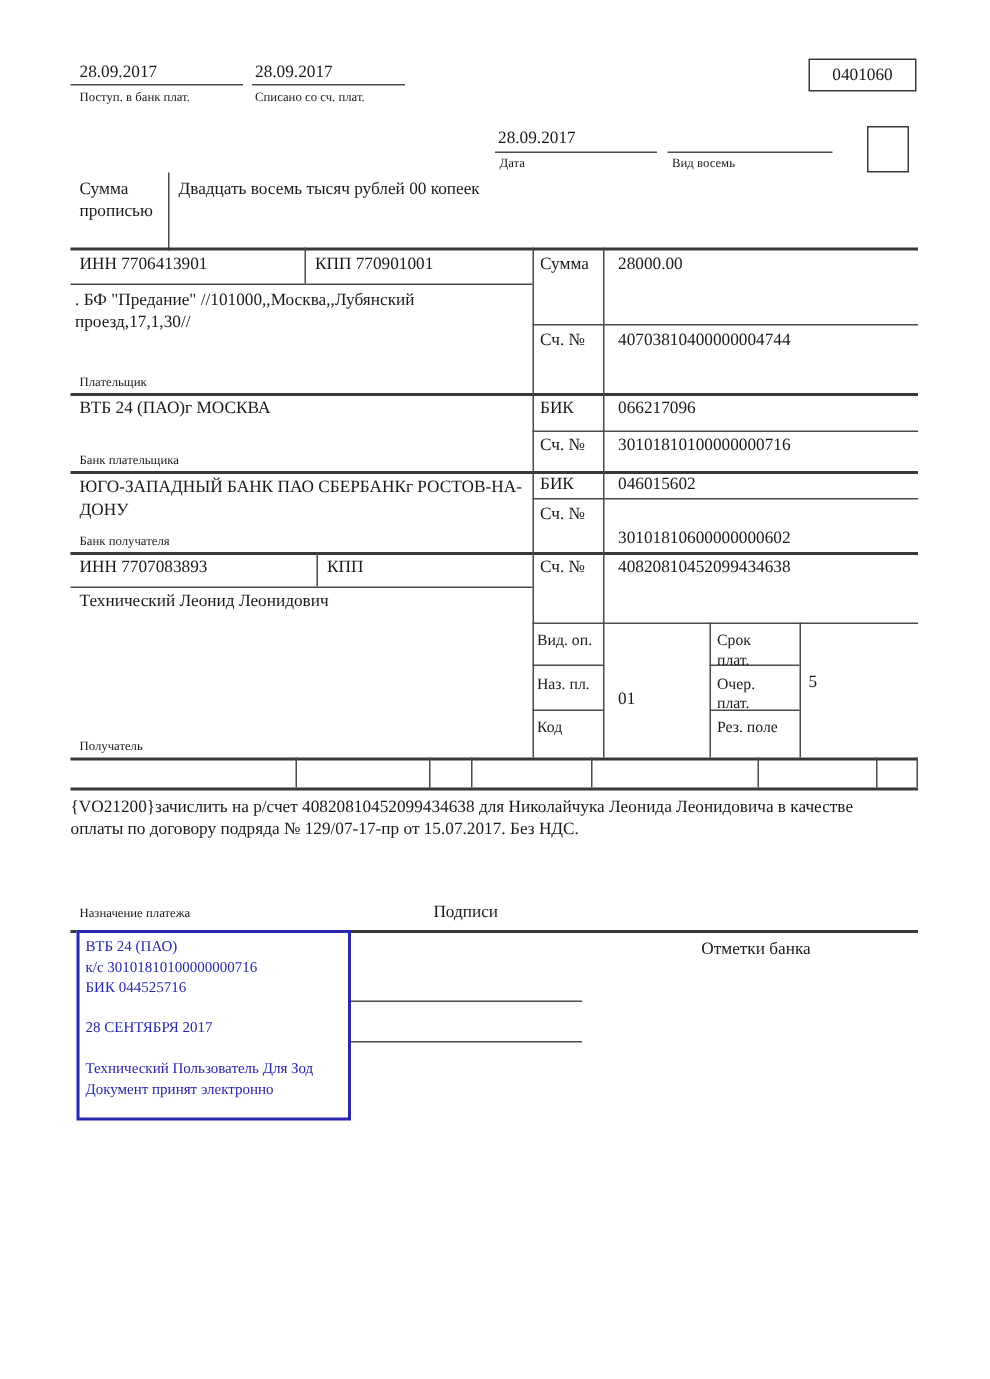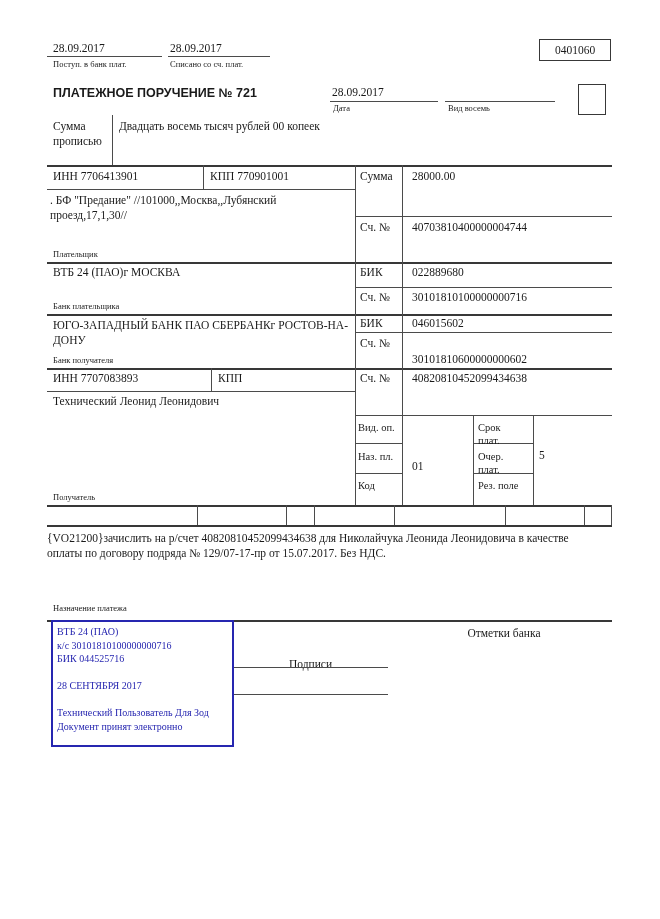--- a/index.html
+++ b/index.html
@@ -33,21 +33,20 @@
   <div class="t" style="left:53px;top:42px;">28.09.2017</div>
   <div class="hl" style="left:47px;top:56px;width:115px;"></div>
   <div class="t sm" style="left:53px;top:60px;">Поступ. в банк плат.</div>
 
   <div class="t" style="left:170px;top:42px;">28.09.2017</div>
   <div class="hl" style="left:168px;top:56px;width:102px;"></div>
   <div class="t sm" style="left:170px;top:60px;">Списано со сч. плат.</div>
 
   <div class="box codebox" style="left:539px;top:39px;width:70px;height:20px;">0401060</div>
 
-  <div class="t title" style="left:53px;top:86px;">ПЛАТЕЖНОЕ ПОРУЧЕНИЕ № 721</div>
   <div class="t" style="left:332px;top:86px;">28.09.2017</div>
   <div class="hl" style="left:330px;top:101px;width:108px;"></div>
   <div class="t sm" style="left:333px;top:104px;">Дата</div>
   <div class="hl" style="left:445px;top:101px;width:110px;"></div>
   <div class="t sm" style="left:448px;top:104px;">Вид восемь</div>
   <div class="box" style="left:578px;top:84px;width:26px;height:29px;"></div>
 
   <div class="t wrap" style="left:53px;top:119px;width:56px;">Сумма прописью</div>
   <div class="vl" style="left:112px;top:115px;height:52px;"></div>
   <div class="t" style="left:119px;top:120px;">Двадцать восемь тысяч рублей 00 копеек</div>
@@ -90,21 +89,21 @@
   <div class="t sm" style="left:53px;top:250px;">Плательщик</div>
 
   <div class="t" style="left:360px;top:170px;">Сумма</div>
   <div class="t" style="left:412px;top:170px;">28000.00</div>
   <div class="t" style="left:360px;top:221px;">Сч. №</div>
   <div class="t" style="left:412px;top:221px;">40703810400000004744</div>
 
   <div class="t" style="left:53px;top:266px;">ВТБ 24 (ПАО)г МОСКВА</div>
   <div class="t sm" style="left:53px;top:302px;">Банк плательщика</div>
   <div class="t" style="left:360px;top:266px;">БИК</div>
-  <div class="t" style="left:412px;top:266px;">022889680</div>
+  <div class="t" style="left:412px;top:266px;">066217096</div>
   <div class="t" style="left:360px;top:291px;">Сч. №</div>
   <div class="t" style="left:412px;top:291px;">30101810100000000716</div>
 
   <div class="t wrap" style="left:53px;top:318px;width:300px;">ЮГО-ЗАПАДНЫЙ БАНК ПАО СБЕРБАНКг РОСТОВ-НА-ДОНУ</div>
   <div class="t sm" style="left:53px;top:356px;">Банк получателя</div>
   <div class="t" style="left:360px;top:317px;">БИК</div>
   <div class="t" style="left:412px;top:317px;">046015602</div>
   <div class="t" style="left:360px;top:337px;">Сч. №</div>
   <div class="t" style="left:412px;top:337px;margin-top:16px;">30101810600000000602</div>
 
@@ -139,20 +138,20 @@
     <div>ВТБ 24 (ПАО)</div>
     <div>к/с 30101810100000000716</div>
     <div>БИК 044525716</div>
     <div></div>
     <div>28 СЕНТЯБРЯ 2017</div>
     <div></div>
     <div>Технический Пользователь Для Зод</div>
     <div>Документ принят электронно</div>
   </div>
 
-  <div class="t ctr" style="left:233px;top:658px;width:155px;">Подписи</div>
+  <div class="t ctr" style="left:233px;top:602px;width:155px;">Подписи</div>
   <div class="hl" style="left:233px;top:667px;width:155px;"></div>
   <div class="hl" style="left:233px;top:694px;width:155px;"></div>
 
   <div class="t ctr" style="left:408px;top:627px;width:192px;">Отметки банка</div>
 
 
 </div>
 
 </body></html>

